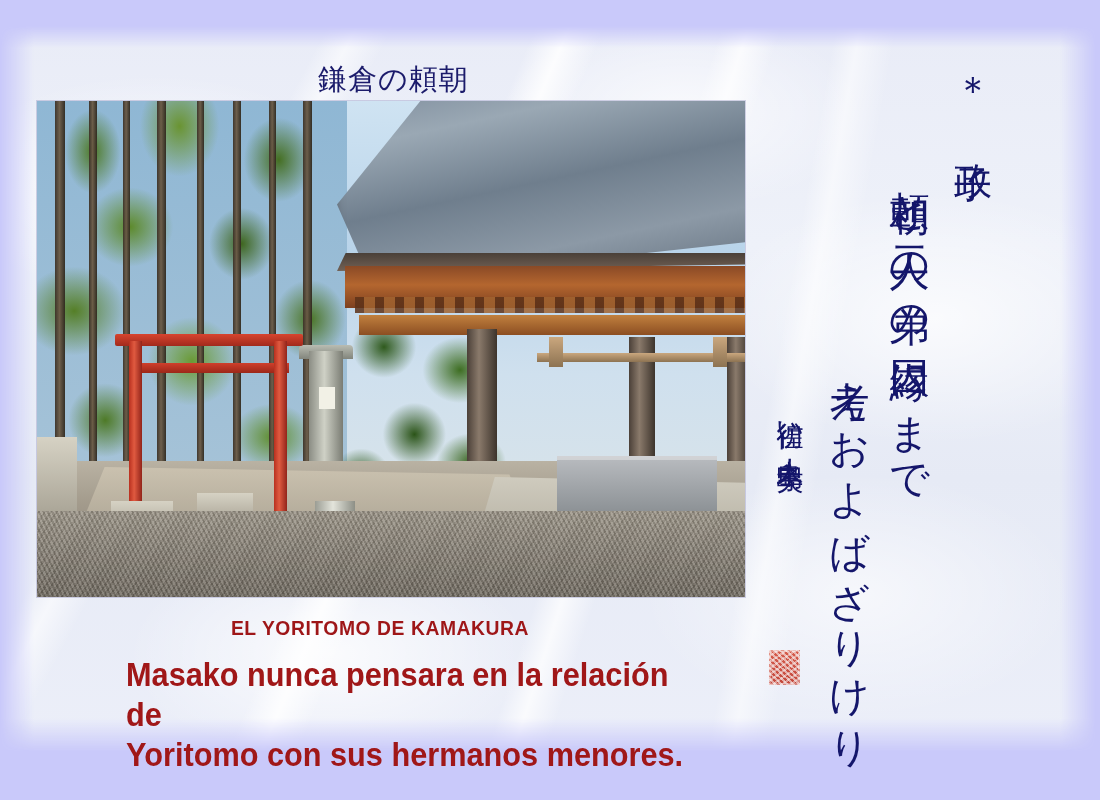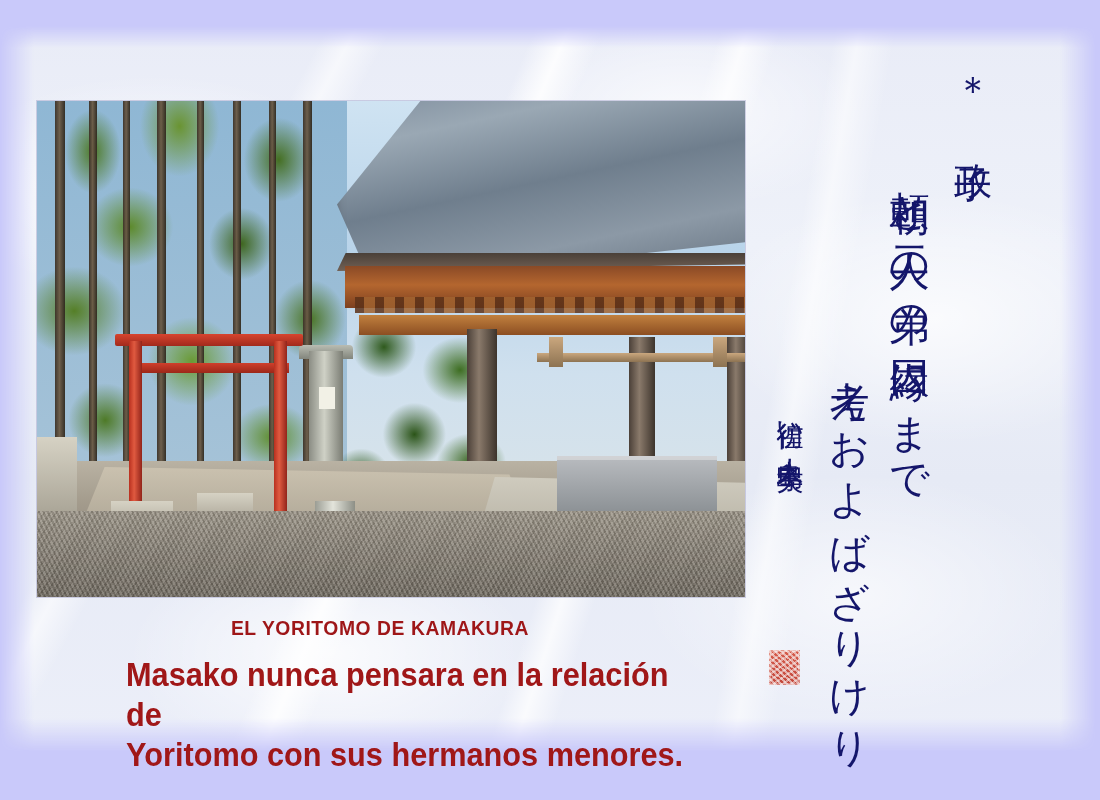--- a/index.html
+++ b/index.html
@@ -284,20 +284,21 @@
     opacity: .92;
   }
 </style>
 </head>
 <body>
 
 <div id="stage">
 
   <div id="panel"></div>
 
+  <div id="title">鎌倉の頼朝</div>
 
   <div id="photo">
     <div class="sky"></div>
     <div class="forest"></div>
 
     <div class="trunk" style="left:18px;  top:0;   width:10px; height:430px;"></div>
     <div class="trunk" style="left:52px;  top:0;   width:8px;  height:420px;"></div>
     <div class="trunk" style="left:86px;  top:0;   width:7px;  height:400px;"></div>
     <div class="trunk" style="left:120px; top:0;   width:9px;  height:410px;"></div>
     <div class="trunk" style="left:160px; top:0;   width:7px;  height:395px;"></div>

